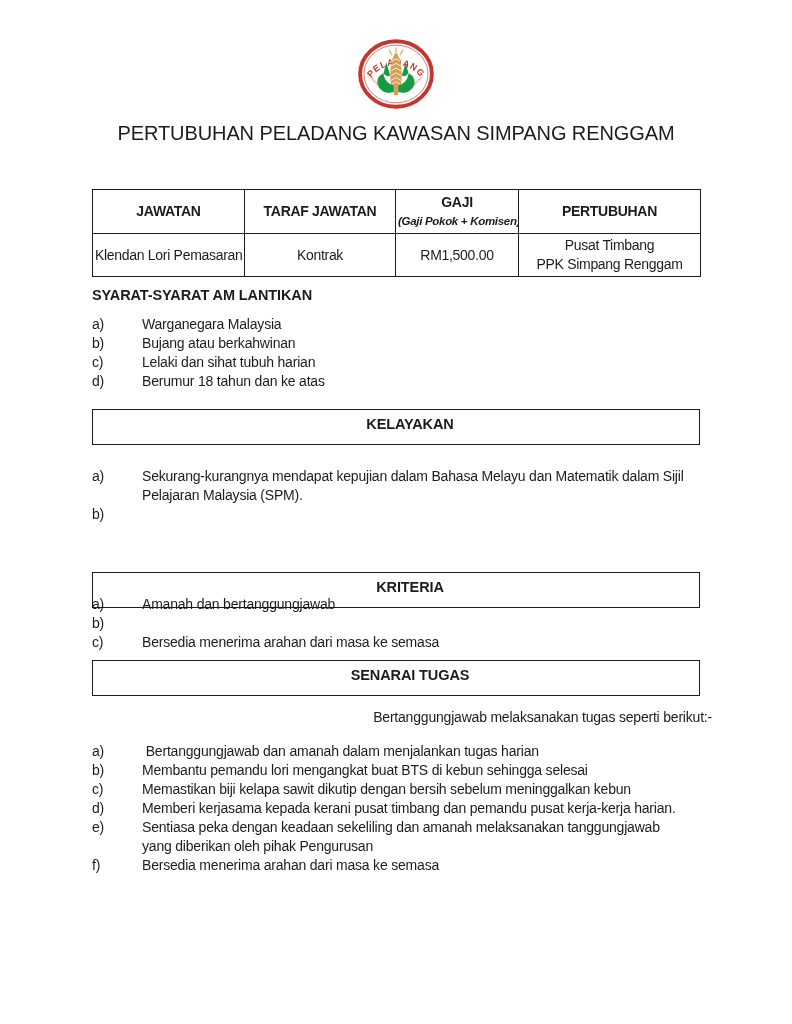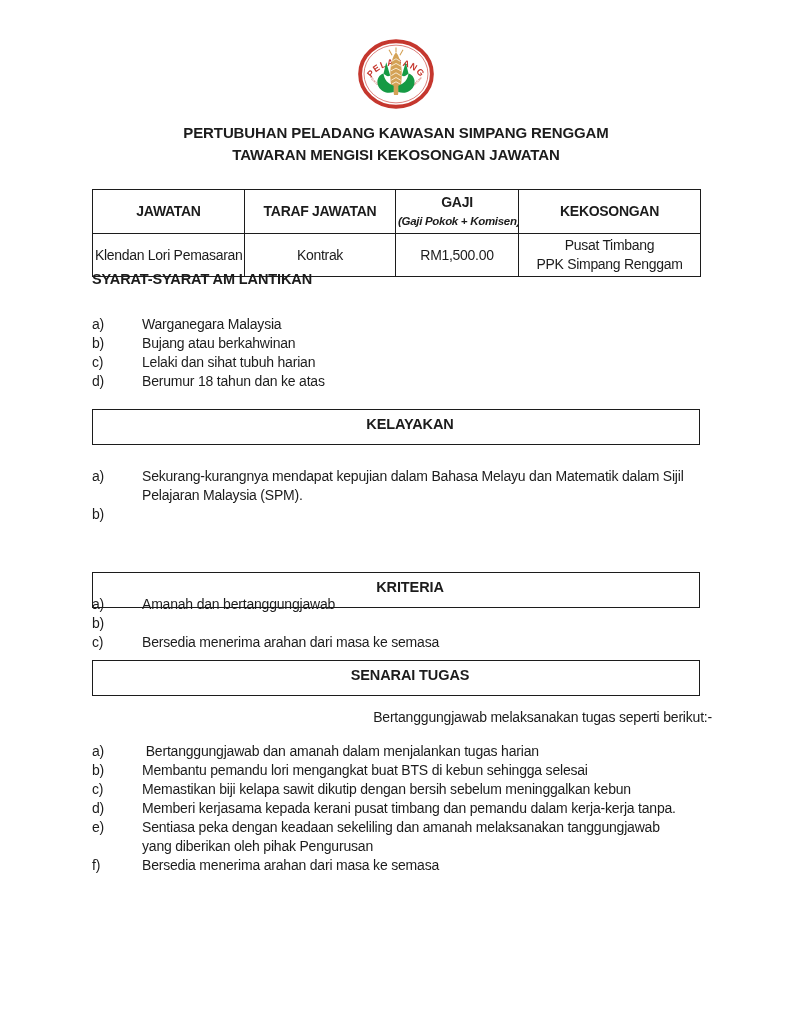--- a/index.html
+++ b/index.html
@@ -4,21 +4,21 @@
 <style>
   html,body{margin:0;padding:0;background:#fff;}
   .page{
     position:relative;width:792px;height:1024px;background:#ffffff;
     font-family:"Liberation Sans","DejaVu Sans",sans-serif;color:#1c1c1c;
     font-size:14px;line-height:19px;letter-spacing:-0.2px;overflow:hidden;
   }
   .abs{position:absolute;}
   .logo-wrap{top:38px;left:50%;transform:translateX(-50%);}
   .title-block{top:122px;left:0;width:100%;text-align:center;
-    font-weight:bold;font-size:15px;line-height:22px;letter-spacing:-0.1px;}
+    font-weight:normal;font-size:20px;line-height:22px;letter-spacing:-0.1px;}
   .doc-table{top:189px;left:92px;width:608px;border-collapse:collapse;table-layout:fixed;}
   .doc-table th,.doc-table td{
     border:1.5px solid #1c1c1c;text-align:center;vertical-align:middle;
     padding:1px 2px;overflow:hidden;letter-spacing:-0.3px;}
   .doc-table th{font-size:14px;font-weight:bold;height:41px;}
   .doc-table td{font-size:14px;height:40px;white-space:pre-line;}
   .doc-table td.cell-jawatan{white-space:nowrap;}
   .th-sub{font-size:11.5px;font-style:italic;font-weight:bold;white-space:nowrap;letter-spacing:-0.3px;}
   .section-heading{left:92px;font-weight:bold;font-size:14.5px;letter-spacing:-0.1px;}
   .list{left:92px;width:620px;}
@@ -56,21 +56,20 @@
         <path d="M47,69 C38,72 29,68 26.5,59 C25,53 28.5,47 34,45.5 C35,53 39.5,59 47,61 Z"></path>
         <path d="M34,45.5 L37.5,31 L42.5,48 C39.5,50 36.5,48 34,45.5 Z"></path>
         <path d="M53,69 C62,72 71,68 73.5,59 C75,53 71.5,47 66,45.5 C65,53 60.5,59 53,61 Z"></path>
         <path d="M66,45.5 L62.5,31 L57.5,48 C60.5,50 63.5,48 66,45.5 Z"></path>
       </g>
     </svg>
   </div>
 
   <div class="abs title-block">
     <div>PERTUBUHAN PELADANG KAWASAN SIMPANG RENGGAM</div>
-    <div>TAWARAN MENGISI KEKOSONGAN JAWATAN</div>
   </div>
 
   <table class="abs doc-table">
     <colgroup>
         <col style="width:152px">
         <col style="width:151px">
         <col style="width:123px">
         <col style="width:182px">
       </colgroup>
     <tbody>
@@ -79,34 +78,34 @@
             <div>JAWATAN</div>
           </th>
       <th>
             <div>TARAF JAWATAN</div>
           </th>
       <th>
         <div>GAJI</div>
         <div class="th-sub">(Gaji Pokok + Komisen)</div>
       </th>
       <th>
-            <div>KEKOSONGAN</div>
+            <div>PERTUBUHAN</div>
           </th>
     </tr>
     <tr>
       <td class="cell-jawatan">Klendan Lori Pemasaran</td>
       <td>Kontrak</td>
       <td>RM1,500.00</td>
       <td>Pusat Timbang
 PPK Simpang Renggam</td>
     </tr>
   </tbody>
     </table>
 
-  <div class="abs section-heading" style="top:270px">SYARAT-SYARAT AM LANTIKAN</div>
+  <div class="abs section-heading" style="top:286px">SYARAT-SYARAT AM LANTIKAN</div>
   <div class="abs list" style="top:315px">
     <div class="li">
         <span class="li-letter">a)</span>
         <span class="li-text">Warganegara Malaysia</span>
       </div>
     <div class="li">
         <span class="li-letter">b)</span>
         <span class="li-text">Bujang atau berkahwinan</span>
       </div>
     <div class="li">
@@ -156,21 +155,21 @@
     <div class="li">
         <span class="li-letter">b)</span>
         <span class="li-text">Membantu pemandu lori mengangkat buat BTS di kebun sehingga selesai</span>
       </div>
     <div class="li">
         <span class="li-letter">c)</span>
         <span class="li-text">Memastikan biji kelapa sawit dikutip dengan bersih sebelum meninggalkan kebun</span>
       </div>
     <div class="li">
         <span class="li-letter">d)</span>
-        <span class="li-text">Memberi kerjasama kepada kerani pusat timbang dan pemandu dalam kerja-kerja tanpa.</span>
+        <span class="li-text">Memberi kerjasama kepada kerani pusat timbang dan pemandu pusat kerja-kerja harian.</span>
       </div>
     <div class="li">
         <span class="li-letter">e)</span>
         <span class="li-text">Sentiasa peka dengan keadaan sekeliling dan amanah melaksanakan tanggungjawab
 yang diberikan oleh pihak Pengurusan</span>
       </div>
     <div class="li">
         <span class="li-letter">f)</span>
         <span class="li-text">Bersedia menerima arahan dari masa ke semasa</span>
       </div>

